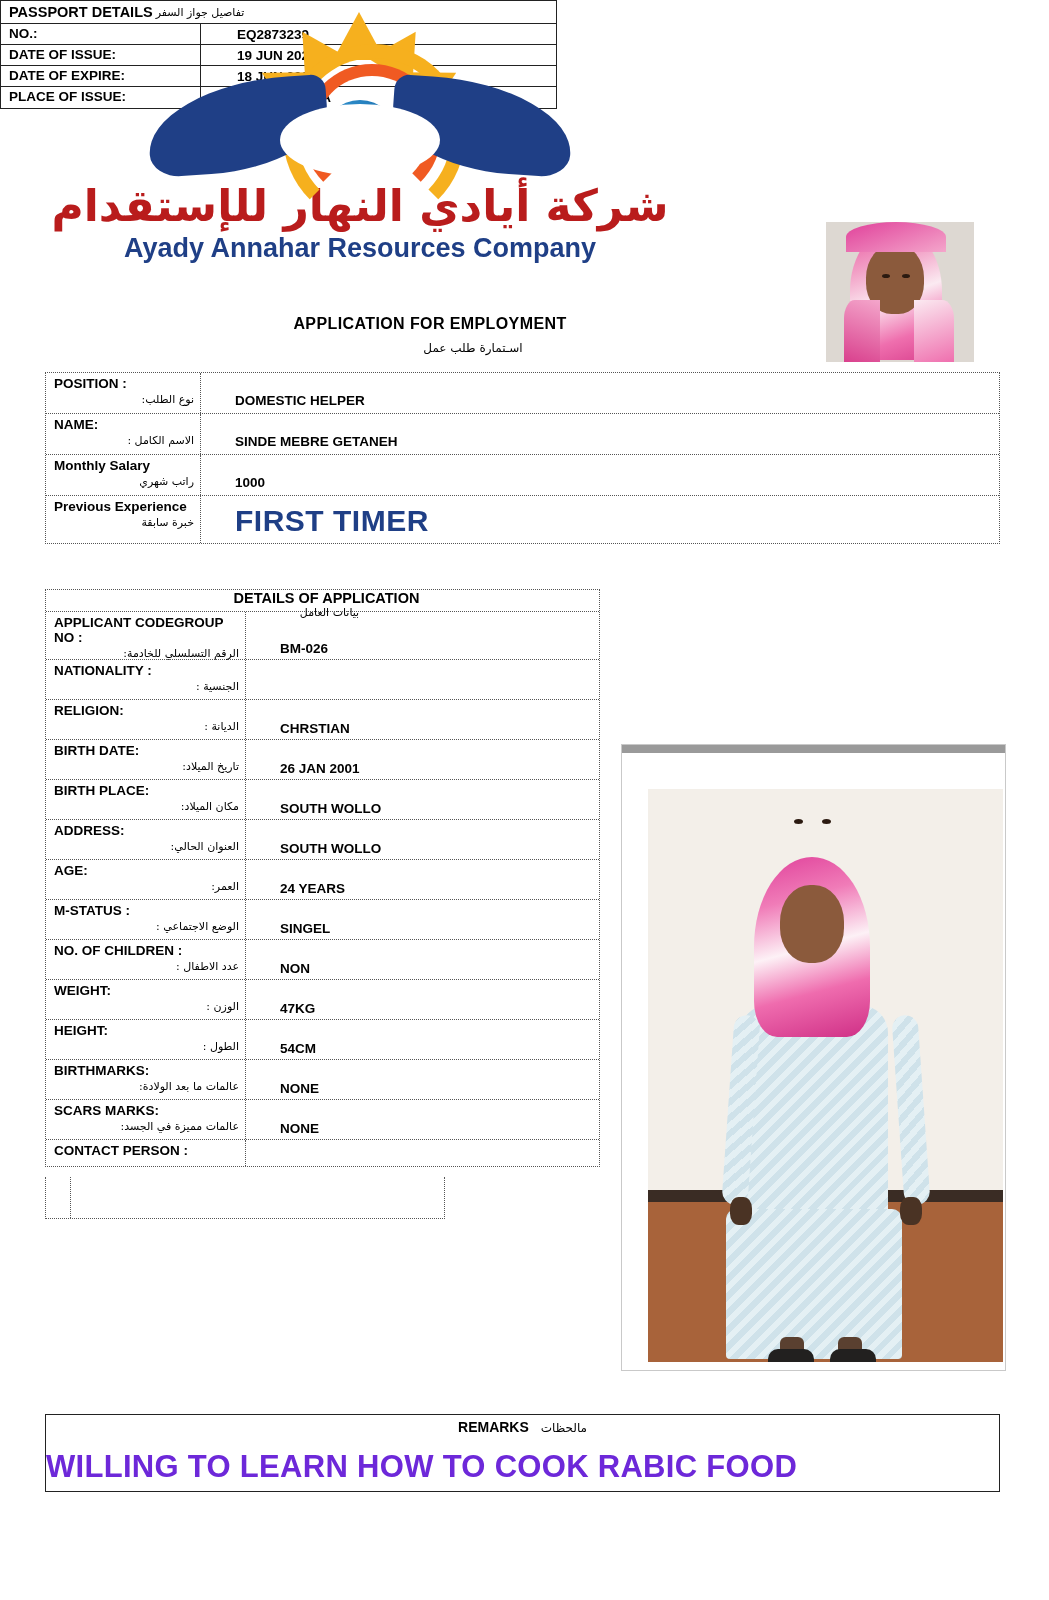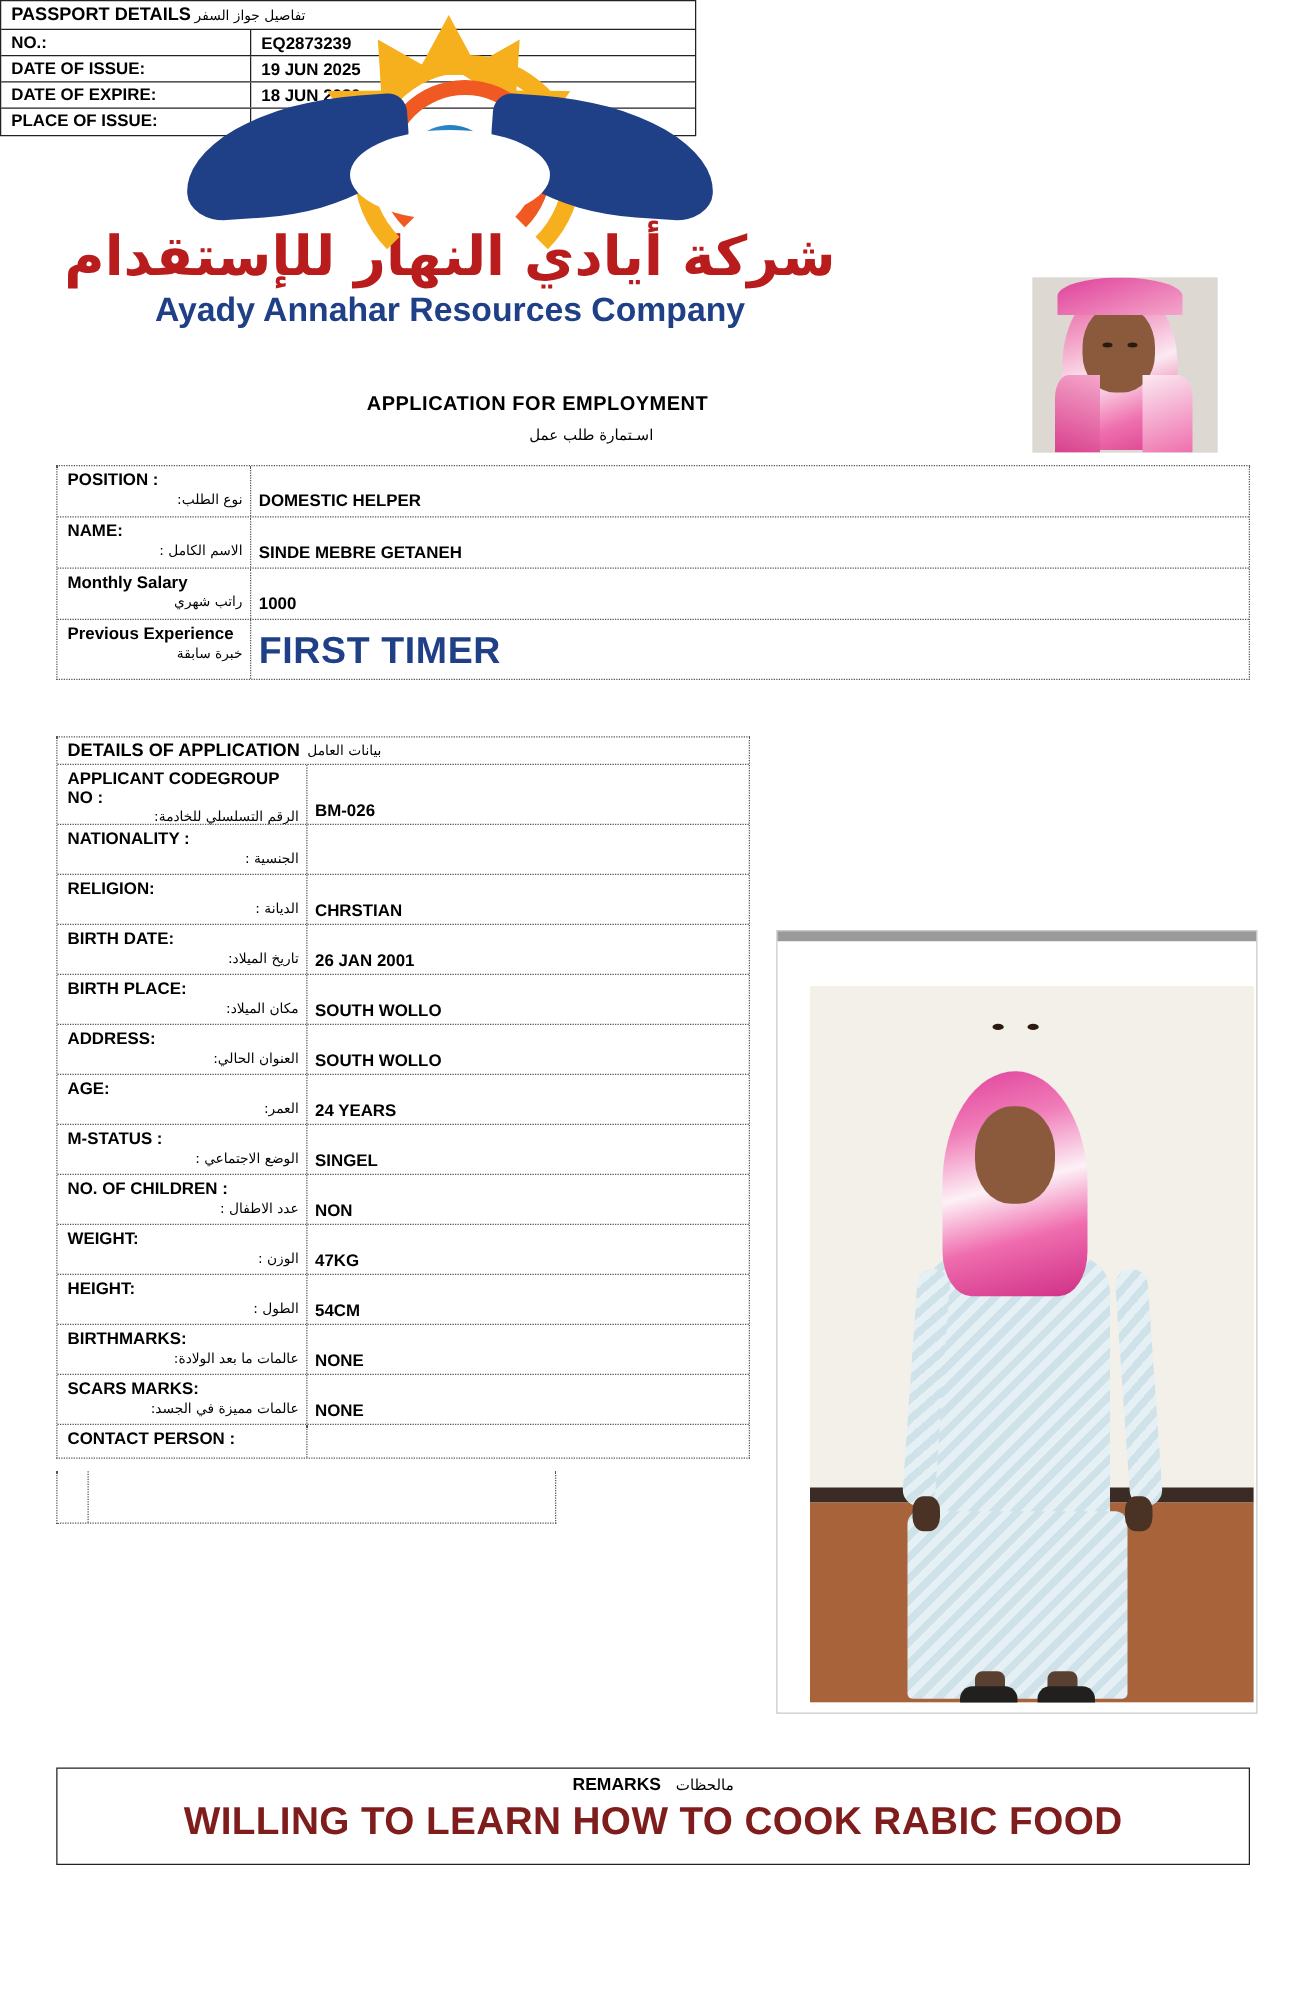--- a/index.html
+++ b/index.html
@@ -257,20 +257,21 @@
   
   .tbl {
     position: absolute;
     border: 1px dotted #555;
     box-sizing: border-box;
   }
   .row {
     display: flex;
     border-bottom: 1px dotted #555;
     box-sizing: border-box;
+    gap: 28px;
   }
   .row:last-child { border-bottom: none; }
   .lbl {
     box-sizing: border-box;
     padding: 3px 6px 3px 8px;
     border-right: 1px dotted #555;
     font-weight: bold;
     font-size: 13.5px;
     line-height: 1.12;
   }
@@ -309,20 +310,21 @@
   
   #details-table { left: 45px; top: 589px; width: 555px; }
   #details-table .hdr {
     height: 21px;
     display: flex;
     align-items: center;
     font-weight: bold;
     font-size: 14.5px;
     border-bottom: 1px dotted #555;
     padding-left: 8px;
+    flex-direction: column;
   }
   #details-table .hdr .ar {
     direction: rtl;
     font-size: 11px;
     font-weight: normal;
     margin-left: 6px;
     font-family: "DejaVu Sans", sans-serif;
   }
   #details-table .lbl { width: 200px; }
   #details-table .val { flex: 1; }
@@ -399,25 +401,24 @@
     padding-top: 4px;
   }
   #remarks .rem-head .ar {
     font-weight: normal;
     font-size: 12px;
     direction: rtl;
     margin-left: 8px;
     font-family: "DejaVu Sans", sans-serif;
   }
   #remarks .rem-body {
-    text-align: center;
     font-size: 31px;
     font-weight: bold;
-    color: #7f1d1d;
-    margin-top: 4px;
+    color: #6d28d9;
+    margin-top: 14px;
     letter-spacing: .3px;
   }
 </style>
 </head>
 <body>
 
 <div class="page">
 
   <div class="logo-block">
     <div class="logo-art">

